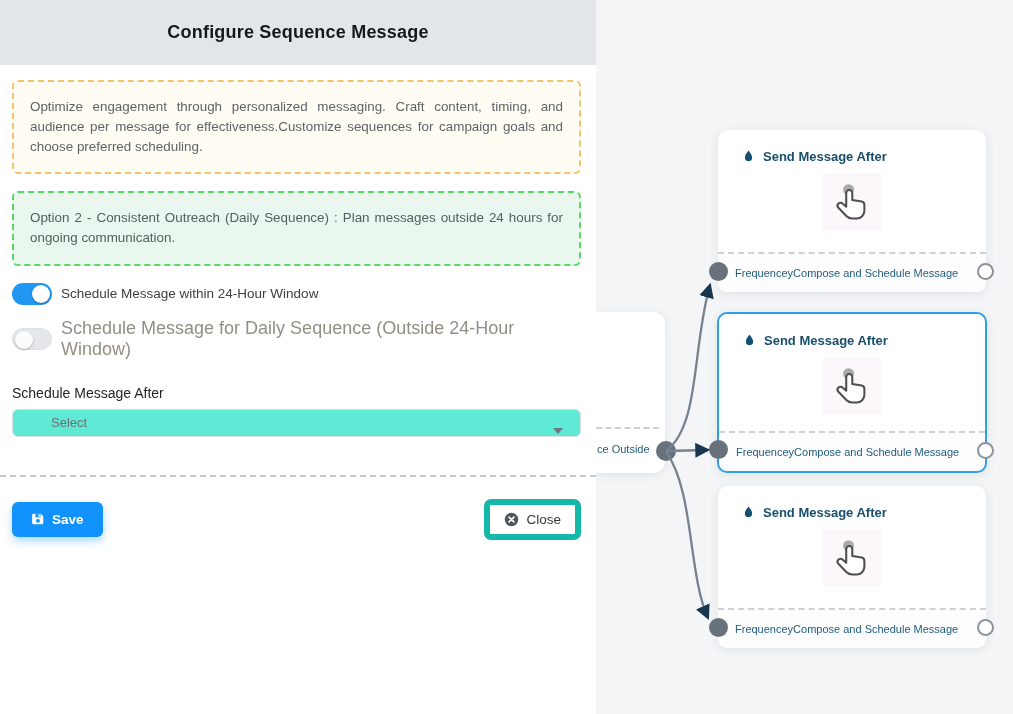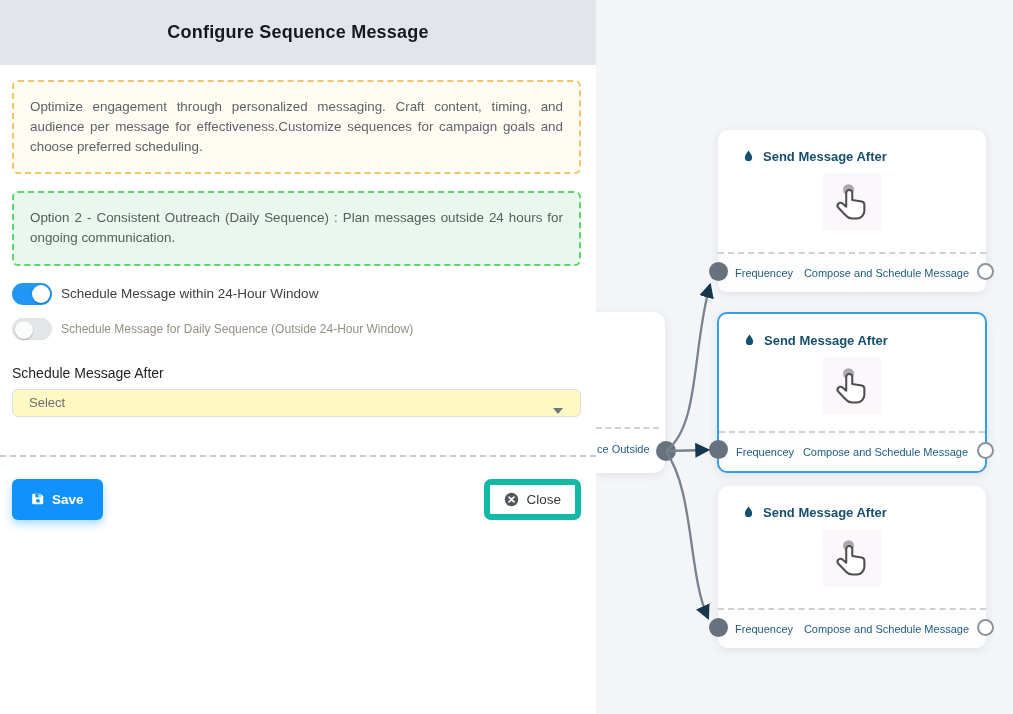--- a/index.html
+++ b/index.html
@@ -19,51 +19,51 @@
   .toggle-row { display:flex; align-items:center; gap:9px; margin:17px 15px 0 12px; }
   .toggle-row + .toggle-row { margin-top:13px; }
   .switch { width:40px; height:22px; border-radius:11px; position:relative; flex:0 0 auto; cursor:pointer; }
   .switch .knob { position:absolute; top:2px; width:18px; height:18px; border-radius:50%; background:#fff;
                   box-shadow:0 1px 2px rgba(0,0,0,.25); }
   .switch-on  { background:#2196f3; }
   .switch-on .knob  { right:2px; }
   .switch-off { background:#e4e7ea; border:1px solid #dde0e3; }
   .switch-off .knob { left:2px; background:#fbfcfc; }
   .toggle-label-on  { font-size:13.5px; color:#3c4043; }
-  .toggle-label-off { font-size:12px; color:#948f83; }
+  .toggle-label-off { font-size:18px; color:#948f83; }
 
   .field-label { margin:25px 15px 0 12px; font-size:14px; color:#212529; }
-  .select-box { margin:8px 15px 0 12px; height:28px; border:1px solid #d9dde6; border-radius:6px; background:#fef9c3;
-                display:flex; align-items:center; padding-left:16px; position:relative; cursor:pointer; }
+  .select-box { margin:8px 15px 0 12px; height:28px; border:1px solid #d9dde6; border-radius:6px; background:#5eead4;
+                display:flex; align-items:center; padding-left:38px; position:relative; cursor:pointer; }
   .select-value { font-size:13px; color:#6a7077; }
   .select-caret { position:absolute; right:17px; top:18px; width:0; height:0;
                   border-left:5px solid transparent; border-right:5px solid transparent; border-top:6px solid #6f7680; }
 
   .footer-divider { margin-top:38px; border-top:2px dashed #c3c9cf; }
-  .panel-footer { margin:22px 15px 0 12px; display:flex; justify-content:space-between; }
+  .panel-footer { margin:22px 15px 0 12px; display:flex; align-items:center; justify-content:space-between; }
   .btn { display:inline-flex; align-items:center; gap:7px; border-radius:6px; font-size:13.5px; cursor:pointer; border:none; }
   .btn-save { background:#1191fb; color:#fff; font-weight:600; padding:10px 19px;
               box-shadow:0 4px 8px rgba(17,145,251,.35); }
   .btn-close { background:#fff; color:#35383c; border:6px solid #14b8a6; border-radius:7px; padding:7px 14px; }
 
   
   .canvas { position:absolute; left:596px; top:0; width:417px; height:714px; background:#f4f5f7; overflow:hidden; }
 
   .flow-node { position:absolute; width:268px; height:162px; background:#fff; border-radius:10px;
                box-shadow:0 2px 10px rgba(40,50,70,.10); }
   .node-1 { left:122px; top:130px; }
   .node-2 { left:121px; top:312px; width:270px; height:161px; border:2px solid #2f9fe9; }
   .node-3 { left:122px; top:486px; }
 
   .node-header { display:flex; align-items:center; gap:7px; padding:19px 0 0 23px; }
   .node-title { font-size:13px; font-weight:700; color:#174f6d; }
   .node-body { display:flex; justify-content:center; margin-top:9px; }
   .hand-box { width:58px; height:58px; background:#fbf7fa; display:flex; align-items:center; justify-content:center; }
   .node-footer { position:absolute; left:0; right:0; bottom:0; height:40px; display:flex; align-items:center;
-                 justify-content:space-between; padding:0 17px; border-top:2px dashed #ccd1d6;
+                 padding:0 17px; border-top:2px dashed #ccd1d6;
                  border-radius:0 0 9px 9px; background:#fdfdfe; }
   .footer-text { font-size:11px; color:#1f5c7d; }
 
   .handle-left { position:absolute; left:-9px; bottom:11px; width:19px; height:19px; border-radius:50%; background:#68727c; }
   .handle-right { position:absolute; right:-8px; bottom:12px; width:17px; height:17px; border-radius:50%;
                   background:#fff; border:2px solid #8b939c; }
   .node-2 .handle-left { bottom:12px; left:-10px; }
   .node-2 .handle-right { right:-9px; }
 
   .partial-node { position:absolute; left:0; top:312px; width:69px; height:161px; background:#fff;

